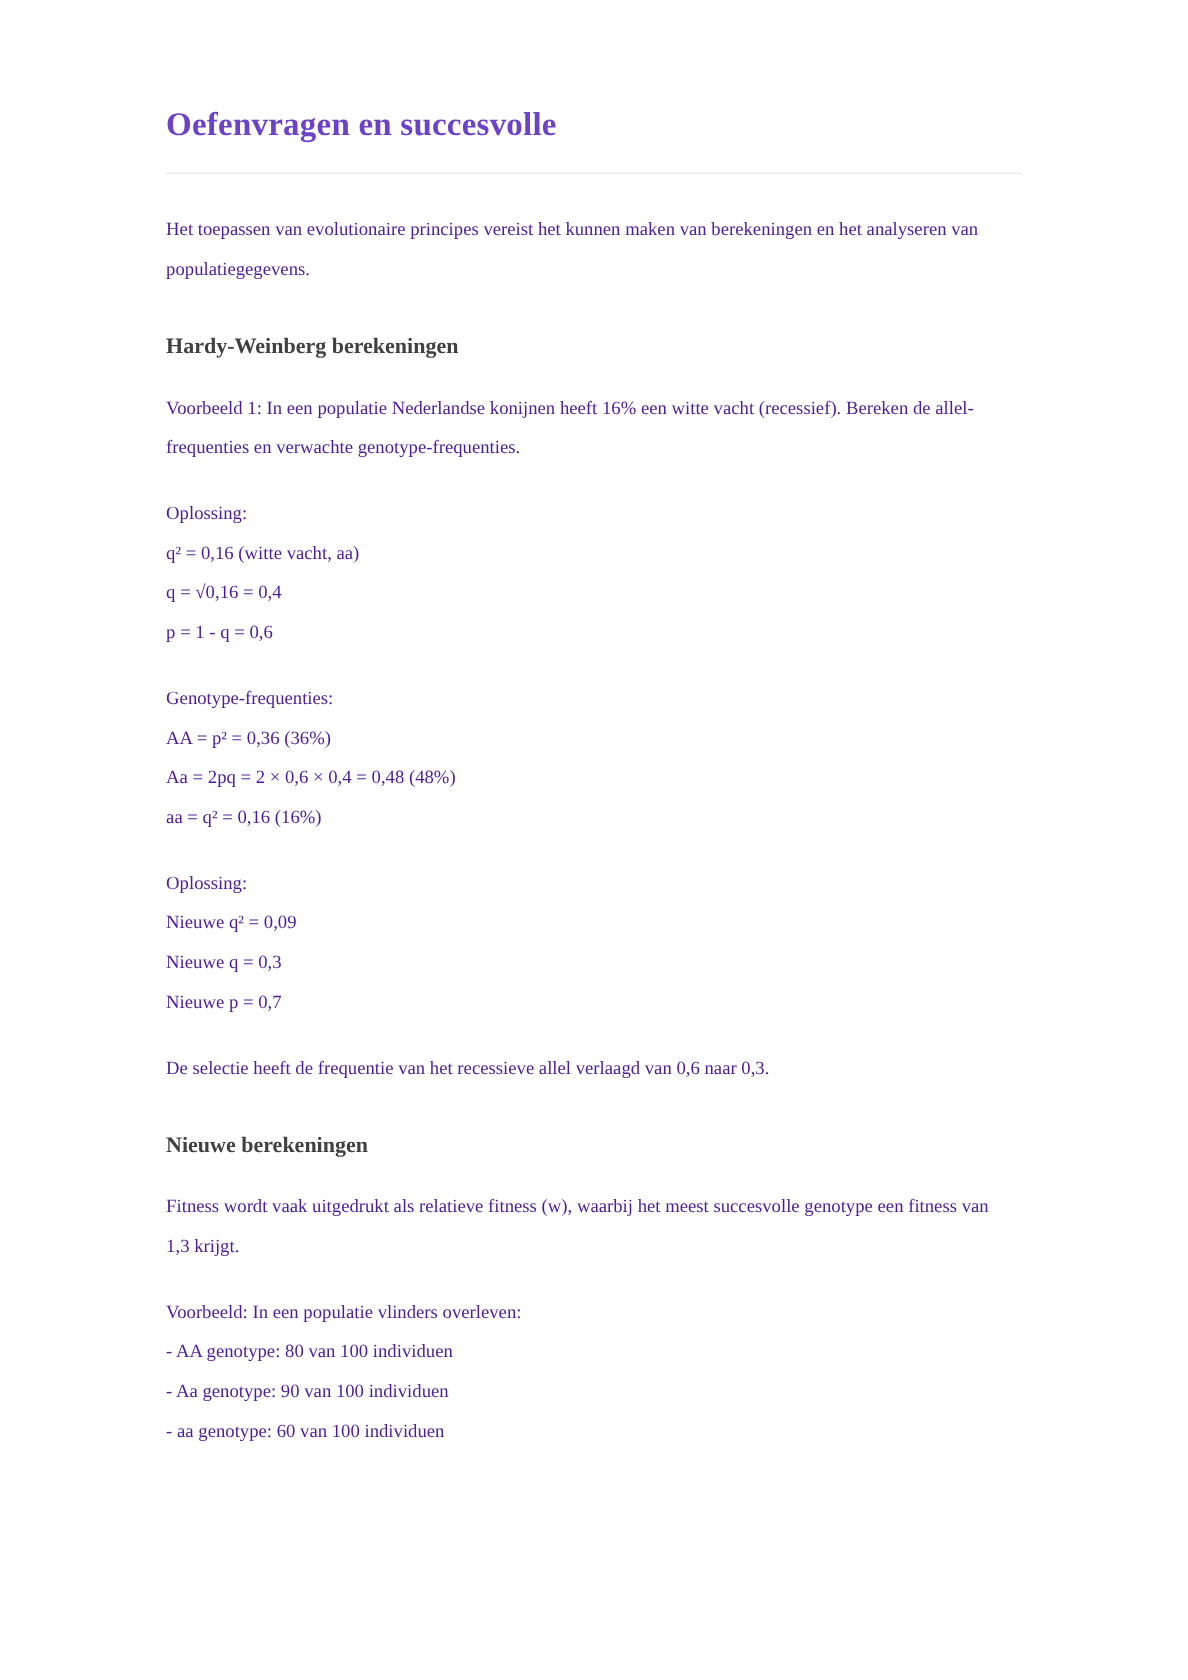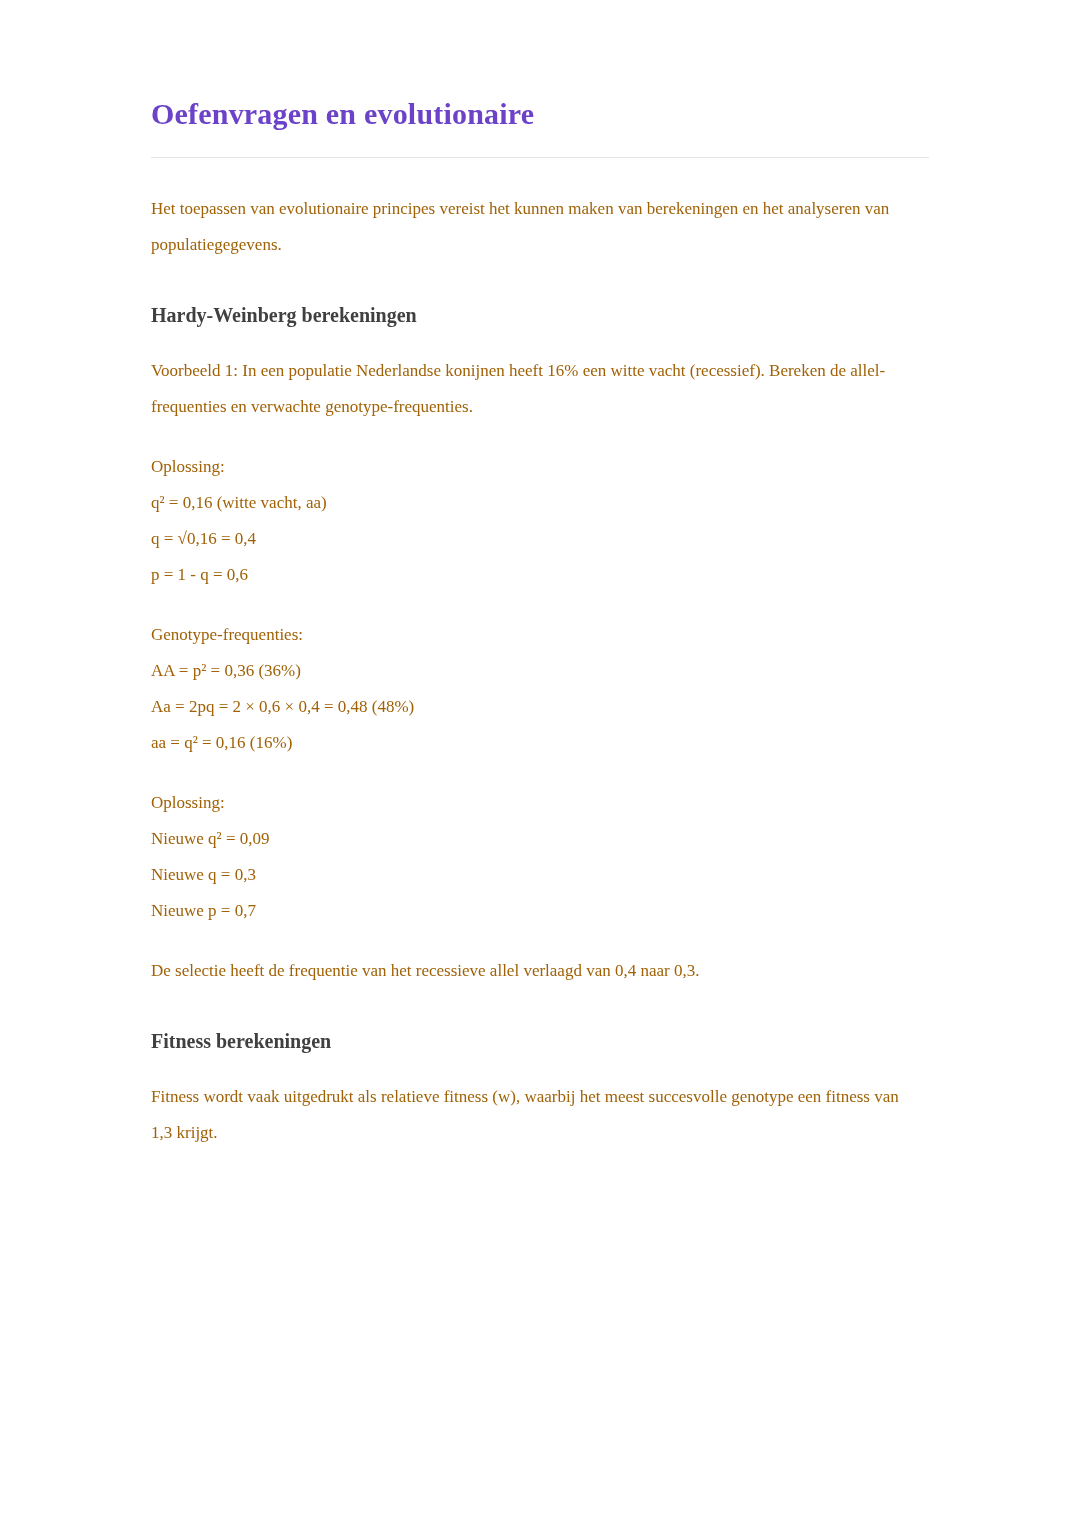--- a/index.html
+++ b/index.html
@@ -29,39 +29,39 @@
     border: none;
     border-top: 1px solid #e4e4e4;
     margin: 0;
     height: 0;
   }
   .page p {
     font-size: 17px;
     line-height: 36px;
     margin: 24px 16px 0 0;
     white-space: pre-line;
-    color: #a16207;
+    color: #4c1d95;
   }
   .page p.intro {
     margin-top: 33px;
   }
   h3.section-heading {
     font-size: 20px;
     line-height: 28px;
     font-weight: 700;
     color: #404040;
     margin: 38px 0 0 0;
   }
 </style>
 </head>
 <body>
 
 <div class="page">
 
-  <h1 class="page-title">Oefenvragen en evolutionaire</h1>
+  <h1 class="page-title">Oefenvragen en succesvolle</h1>
 
   <hr class="title-divider">
 
   <p class="intro">Het toepassen van evolutionaire principes vereist het kunnen maken van berekeningen en het analyseren van populatiegegevens.</p>
 
   <h3 class="section-heading">Hardy-Weinberg berekeningen</h3>
 
   <p>Voorbeeld 1: In een populatie Nederlandse konijnen heeft 16% een witte vacht (recessief). Bereken de allel-frequenties en verwachte genotype-frequenties.</p>
 
   <p>Oplossing:
@@ -73,20 +73,24 @@
 AA = p² = 0,36 (36%)
 Aa = 2pq = 2 × 0,6 × 0,4 = 0,48 (48%)
 aa = q² = 0,16 (16%)</p>
 
 
   <p>Oplossing:
 Nieuwe q² = 0,09
 Nieuwe q = 0,3
 Nieuwe p = 0,7</p>
 
-  <p>De selectie heeft de frequentie van het recessieve allel verlaagd van 0,4 naar 0,3.</p>
+  <p>De selectie heeft de frequentie van het recessieve allel verlaagd van 0,6 naar 0,3.</p>
 
-  <h3 class="section-heading">Fitness berekeningen</h3>
+  <h3 class="section-heading">Nieuwe berekeningen</h3>
 
   <p>Fitness wordt vaak uitgedrukt als relatieve fitness (w), waarbij het meest succesvolle genotype een fitness van 1,3 krijgt.</p>
 
+  <p>Voorbeeld: In een populatie vlinders overleven:
+- AA genotype: 80 van 100 individuen
+- Aa genotype: 90 van 100 individuen
+- aa genotype: 60 van 100 individuen</p>
 
 </div>
 
 </body></html>

